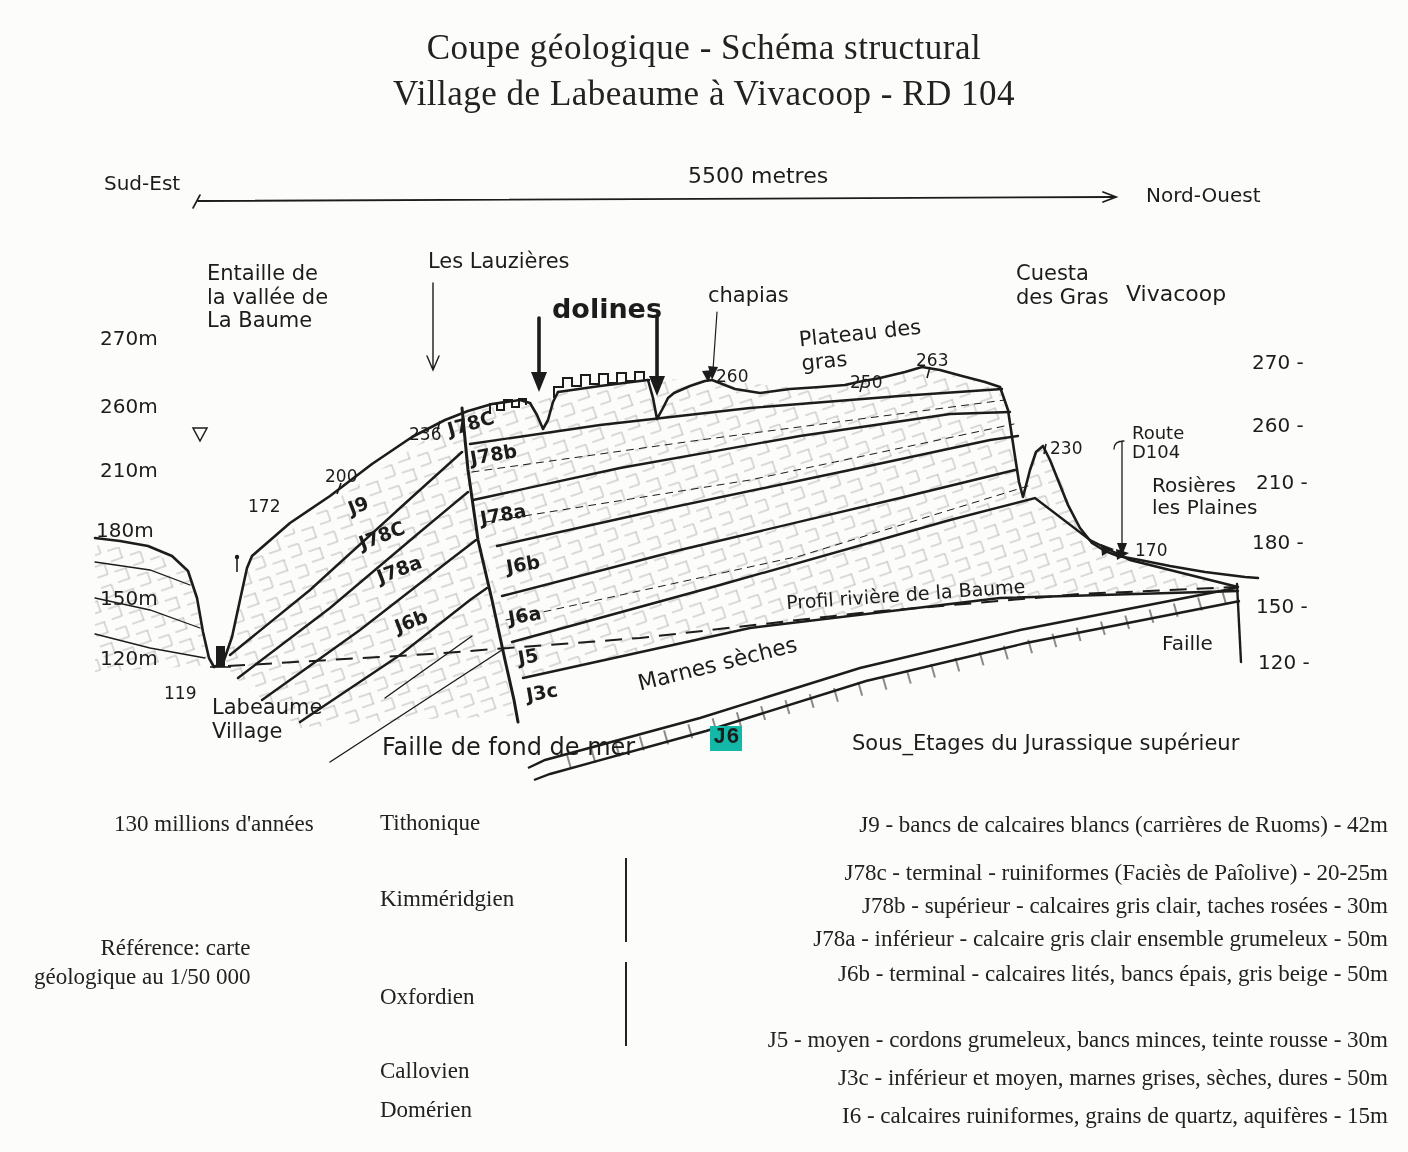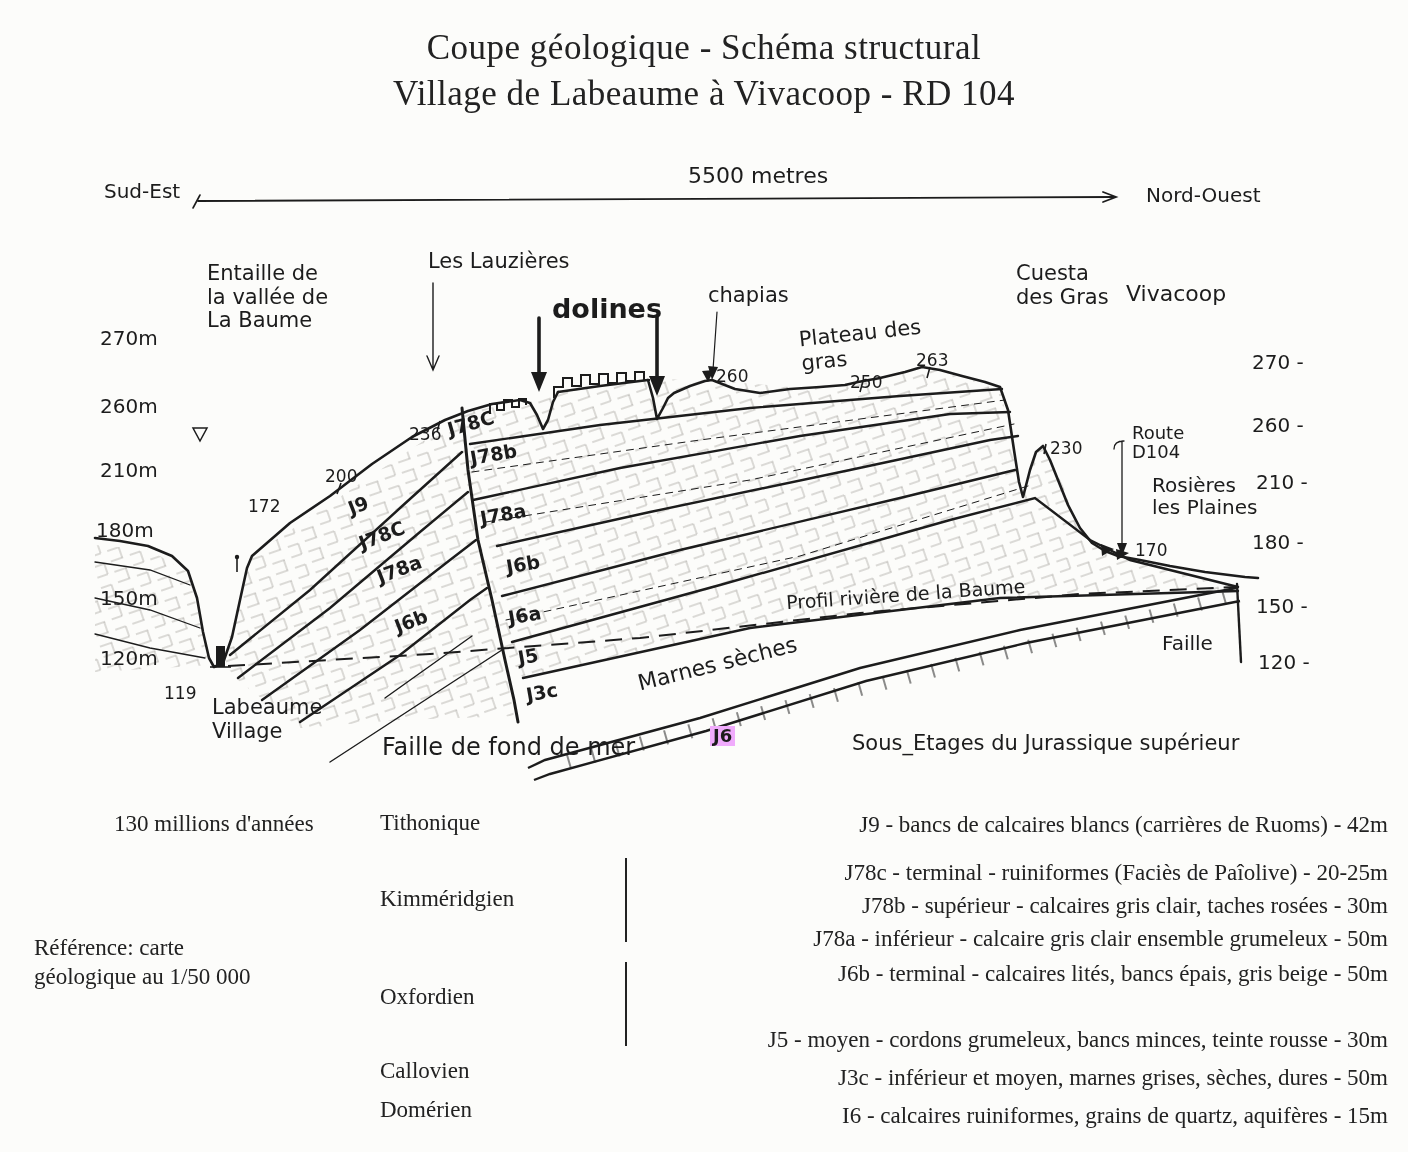--- a/index.html
+++ b/index.html
@@ -115,21 +115,21 @@
       <circle cx="237" cy="557" r="2.2" fill="#1c1c1c" stroke="none"></circle>
       <rect x="216" y="646" width="9" height="21" fill="#1c1c1c" stroke="none"></rect>
       <path stroke-width="1.6" fill="none" d="M210,667 L231,667"></path>
       <polygon fill="none" stroke-width="1.5" points="193,428 207,428 200,441"></polygon>
     </g>
   </svg>
 
   <div class="abs serif title-line" style="top:28px;">Coupe géologique - Schéma structural</div>
   <div class="abs serif title-line" style="top:74px;">Village de Labeaume à Vivacoop - RD 104</div>
 
-  <div class="abs hw" style="left:104px;top:180px;">Sud-Est</div>
+  <div class="abs hw" style="left:104px;top:172px;">Sud-Est</div>
   <div class="abs hw" style="left:688px;top:164px;font-size:22px;">5500 metres</div>
   <div class="abs hw" style="left:1146px;top:184px;">Nord-Ouest</div>
 
   <div class="abs elev" style="left:100px;top:326px;">270m</div>
   <div class="abs elev" style="left:100px;top:394px;">260m</div>
   <div class="abs elev" style="left:100px;top:458px;">210m</div>
   <div class="abs elev" style="left:96px;top:518px;">180m</div>
   <div class="abs elev" style="left:100px;top:586px;">150m</div>
   <div class="abs elev" style="left:100px;top:646px;">120m</div>
 
@@ -155,21 +155,21 @@
 D104</div>
   <div class="abs hw ml" style="left:1152px;top:474px;font-size:20px;">Rosières
 les Plaines</div>
   <div class="abs hw ml" style="left:212px;top:696px;font-size:21px;">Labeaume
 Village</div>
   <div class="abs hw" style="left:382px;top:734px;font-size:24px;">Faille de fond de mer</div>
   <div class="abs hw" style="left:636px;top:652px;font-size:22px;transform:rotate(-14deg);">Marnes sèches</div>
   <div class="abs hw" style="left:786px;top:584px;font-size:19px;transform:rotate(-4deg);">Profil rivière de la Baume</div>
   <div class="abs hw" style="left:852px;top:732px;font-size:21px;">Sous_Etages du Jurassique supérieur</div>
   <div class="abs hw" style="left:1162px;top:632px;font-size:20px;">Faille</div>
-  <div class="abs hw" style="left:710px;top:726px;font-size:18px;font-weight:bold;background:#f0abfc;padding:0 3px;">J6</div>
+  <div class="abs hw" style="left:710px;top:726px;font-size:22px;font-weight:bold;background:#14b8a6;padding:0 3px;font-family:Liberation Mono, monospace;">J6</div>
 
   <div class="abs spot" style="left:164px;top:683px;">119</div>
   <div class="abs spot" style="left:248px;top:496px;">172</div>
   <div class="abs spot" style="left:325px;top:466px;">200</div>
   <div class="abs spot" style="left:409px;top:424px;">236</div>
   <div class="abs spot" style="left:716px;top:366px;">260</div>
   <div class="abs spot" style="left:850px;top:372px;">250</div>
   <div class="abs spot" style="left:916px;top:350px;">263</div>
   <div class="abs spot" style="left:1050px;top:438px;">230</div>
   <div class="abs spot" style="left:1135px;top:540px;">170</div>
@@ -181,21 +181,21 @@
 
   <div class="abs layer" style="left:447px;top:412px;transform:rotate(-16deg);">J78C</div>
   <div class="abs layer" style="left:470px;top:443px;transform:rotate(-10deg);">J78b</div>
   <div class="abs layer" style="left:480px;top:503px;transform:rotate(-10deg);">J78a</div>
   <div class="abs layer" style="left:506px;top:553px;transform:rotate(-10deg);">J6b</div>
   <div class="abs layer" style="left:508px;top:604px;transform:rotate(-10deg);">J6a</div>
   <div class="abs layer" style="left:518px;top:645px;transform:rotate(-10deg);">J5</div>
   <div class="abs layer" style="left:526px;top:681px;transform:rotate(-10deg);">J3c</div>
 
   <div class="abs serif legend-note" style="left:114px;top:810px;">130 millions d'années</div>
-  <div class="abs serif legend-note ml" style="left:34px;top:934px;">Référence: carte
+  <div class="abs serif legend-note ml" style="left:34px;top:934px;text-align:right;">Référence: carte
 géologique au 1/50 000</div>
 
   <div class="abs serif stage" style="left:380px;top:810px;">Tithonique</div>
   <div class="abs serif stage" style="left:380px;top:886px;">Kimméridgien</div>
   <div class="abs serif stage" style="left:380px;top:984px;">Oxfordien</div>
   <div class="abs serif stage" style="left:380px;top:1058px;">Callovien</div>
   <div class="abs serif stage" style="left:380px;top:1097px;">Domérien</div>
 
   <div class="abs vbar" style="left:625px;top:858px;height:84px;"></div>
   <div class="abs vbar" style="left:625px;top:962px;height:84px;"></div>

